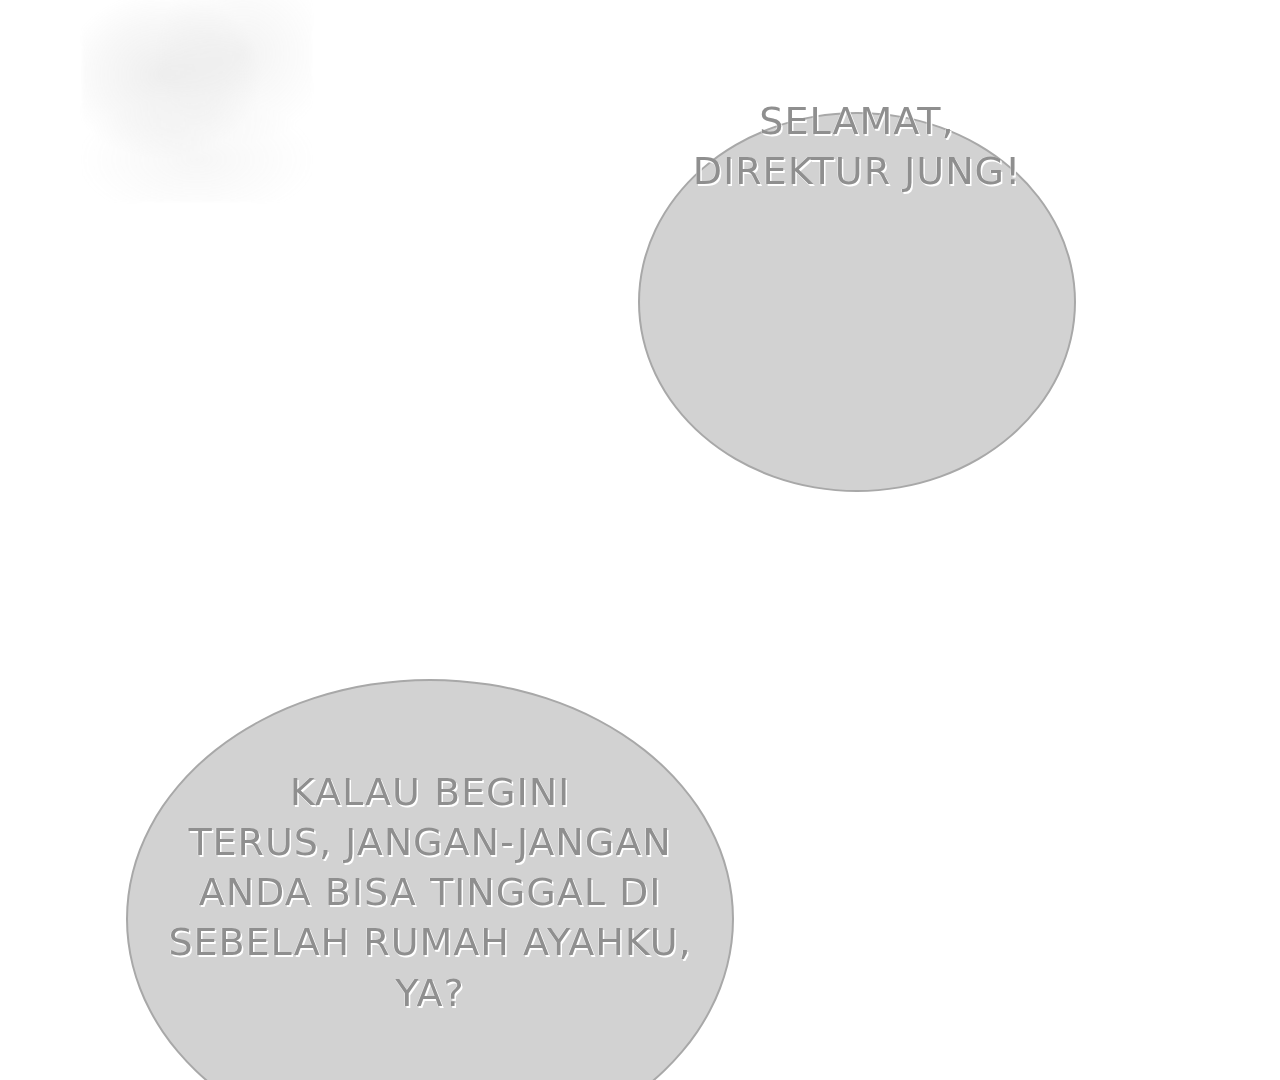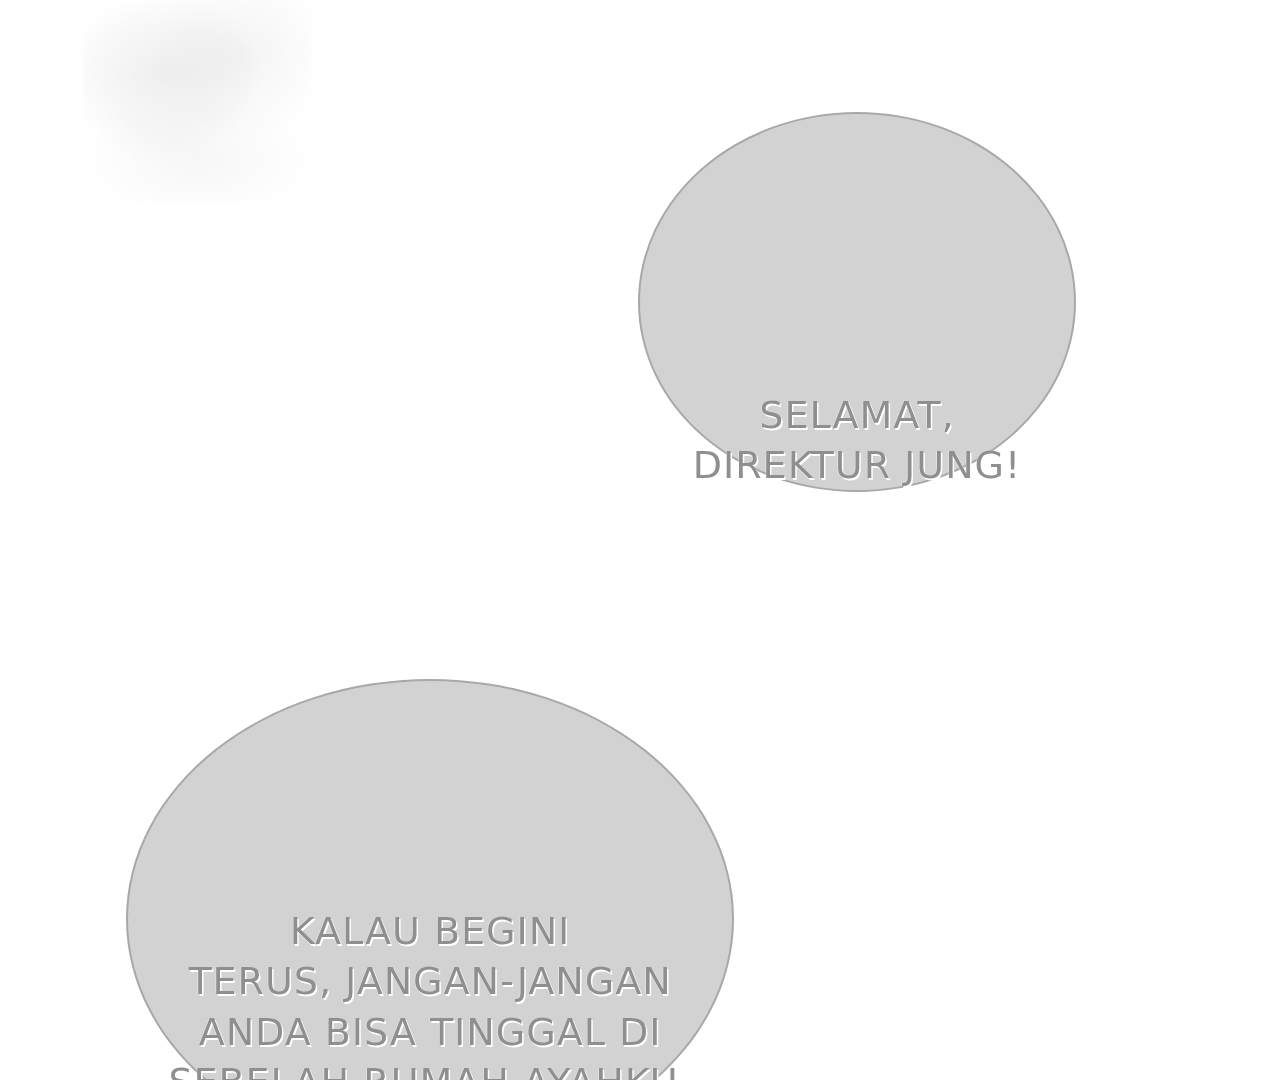--- a/index.html
+++ b/index.html
@@ -34,21 +34,21 @@
       radial-gradient(ellipse 70% 40% at 50% 80%, rgba(170,170,170,0.10) 0%, rgba(255,255,255,0) 75%);
     filter: blur(1.5px);
   }
 
   .bubble {
     position: absolute;
     background: #d2d2d2;
     border: 2px solid #a8a8a8;
     border-radius: 50%;
     display: flex;
-    align-items: flex-end;
+    align-items: flex-start;
     justify-content: center;
     text-align: center;
     box-sizing: border-box;
   }
 
   .bubble .txt {
     color: #8f8f8f;
     font-family: "DejaVu Sans", sans-serif;
     font-weight: 400;
     letter-spacing: 1px;

